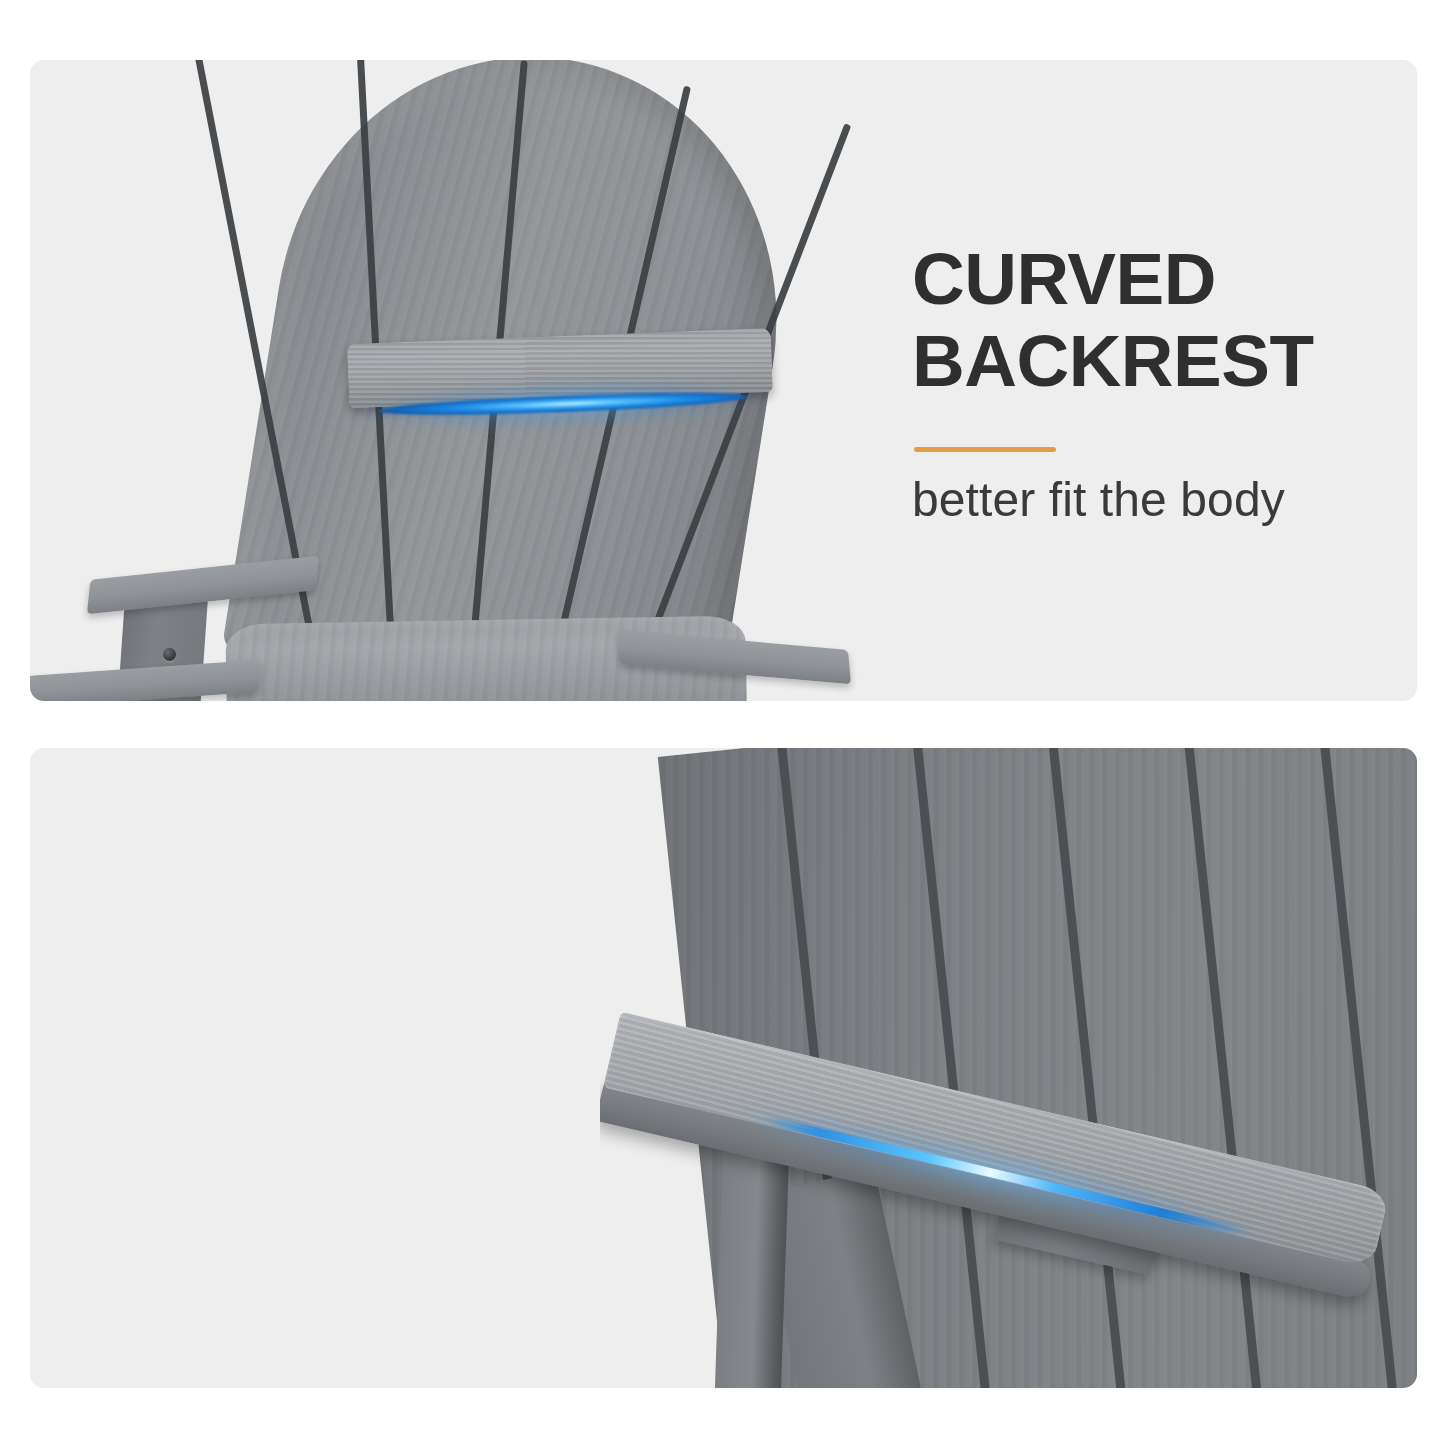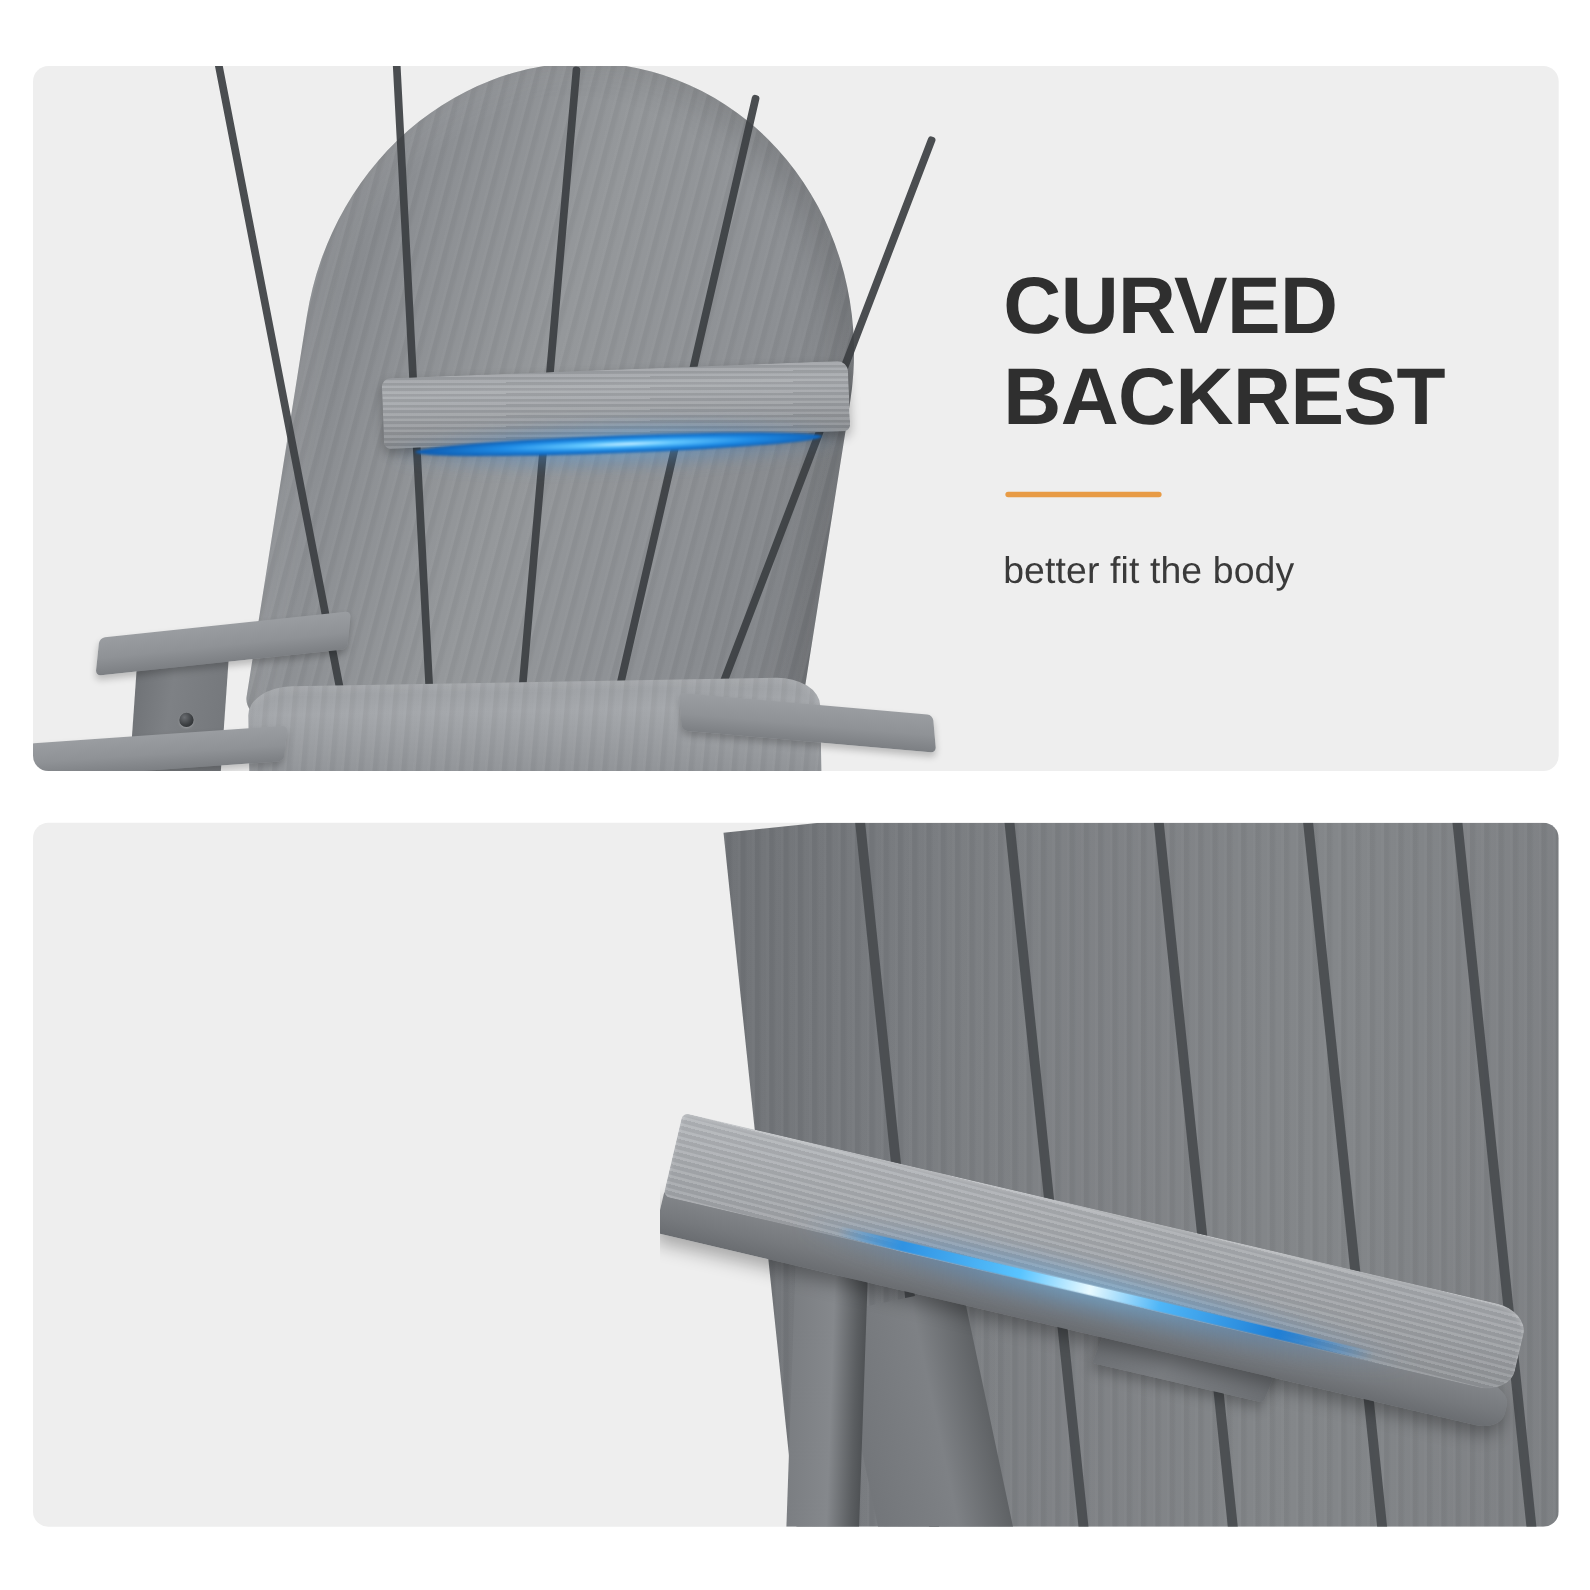--- a/index.html
+++ b/index.html
@@ -62,24 +62,24 @@
     white-space: pre-line;
   }
   .divider {
     height: 5px;
     width: 142px;
     background: #e89b45;
     border-radius: 3px;
     margin: 45px 0 0 2px;
   }
   .subtext {
-    font-size: 34px;
+    font-size: 48px;
     font-weight: normal;
     color: #3a3a3a;
-    margin: 48px 0 0 0;
+    margin: 20px 0 0 0;
     letter-spacing: 0.1px;
   }
 
   
   #img-top {
     position: absolute;
     left: 0; top: 0;
     width: 870px;
     height: 641px;
     overflow: hidden;

